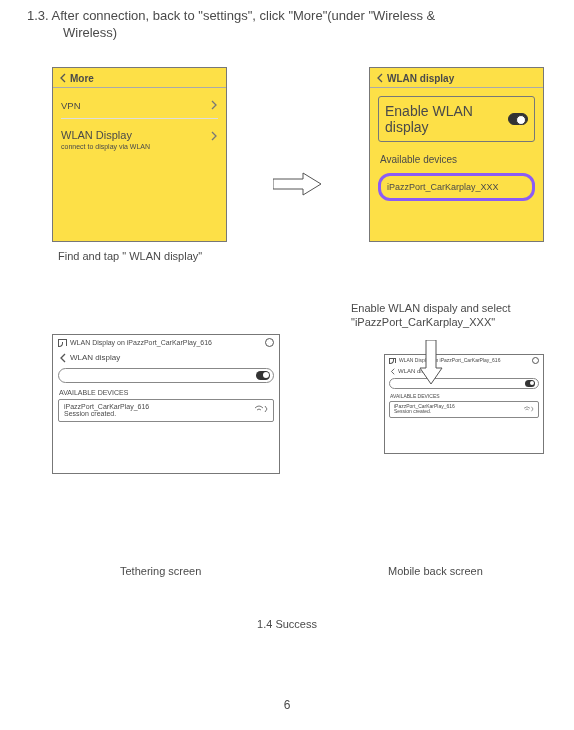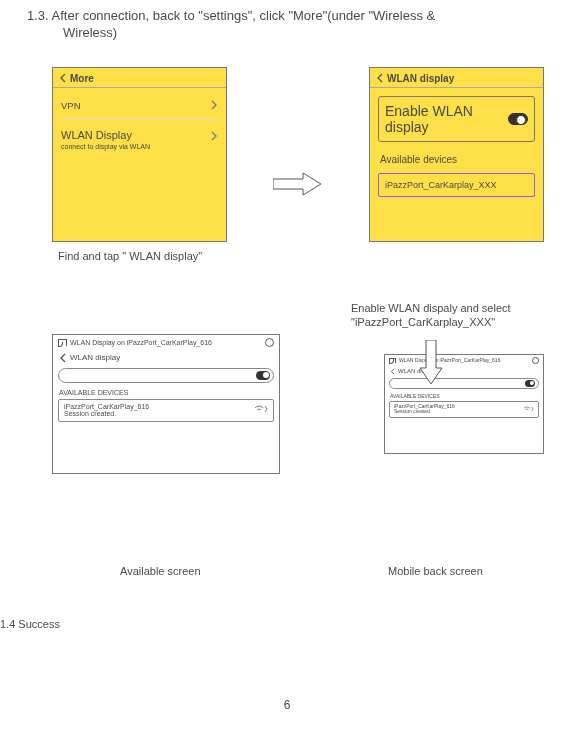--- a/index.html
+++ b/index.html
@@ -87,24 +87,24 @@
       border: 1px solid #333;
       background: #fff;
       border-radius: 50%;
       top: 1px; right: 1px;
     }
     .avail-label {
       font-size: 10px;
       padding: 8px 10px 4px 10px;
     }
     .device-box {
-      border: 1px solid #8b5cf6;
+      border: 3px solid #8b5cf6;
       margin: 4px 8px;
       padding: 6px 6px;
-      border-radius: 2px;
+      border-radius: 12px;
       font-size: 9px;
     }
     .arrow {
       align-self: center;
       margin-top: 60px;
     }
     .arrow svg { display: block; }
     .caption1 {
       font-size: 11px;
       text-align: left;
@@ -233,20 +233,21 @@
       top: 565px;
     }
     .caption4 {
       font-size: 11px;
       position: absolute;
       left: 388px;
       top: 565px;
     }
     .success {
       font-size: 11px;
+      text-align: center;
       position: absolute;
       top: 618px;
       width: 100%;
     }
     .pagenum {
       font-size: 12px;
       text-align: center;
       position: absolute;
       bottom: 18px;
       width: 100%;
@@ -392,16 +393,16 @@
       <span class="wifi-icon">
         <svg width="11" height="6" viewBox="0 0 14 8">
             <path d="M1 3 Q5 -1 9 3 M3 5 Q5 3 7 5" stroke="#555" fill="none" stroke-width="0.8"></path>
             <path d="M11 1 L13 4 L11 7" stroke="#555" fill="none" stroke-width="0.8"></path>
           </svg>
       </span>
     </div>
   </div>
 </div>
 
-<div class="caption3">Available screen</div>
+<div class="caption3">Tethering screen</div>
 <div class="caption4">Mobile back screen</div>
 <div class="success">1.4 Success</div>
 <div class="pagenum">6</div>
 
 </body></html>

